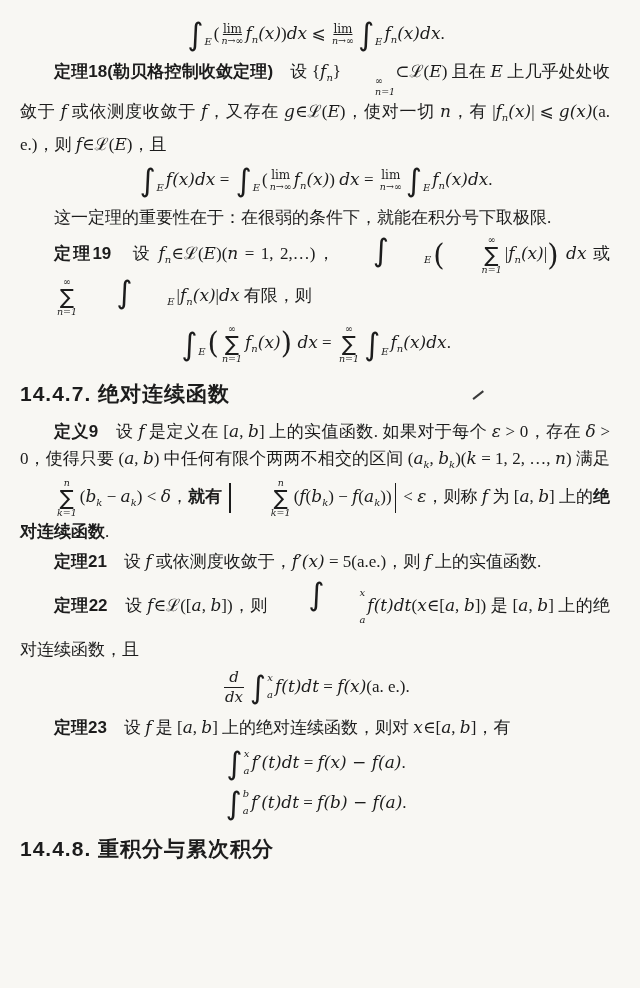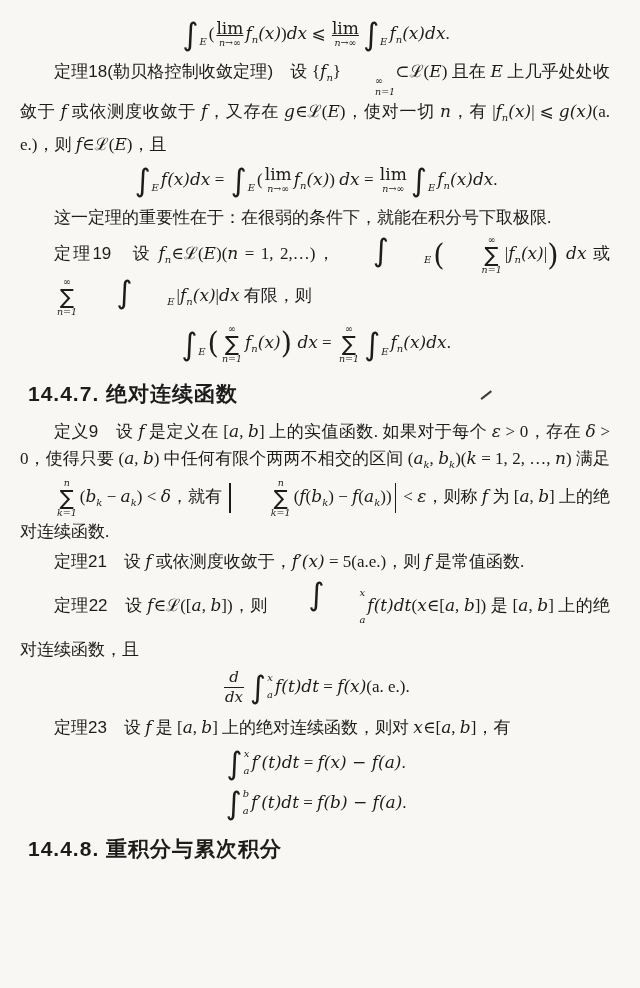--- a/index.html
+++ b/index.html
@@ -12,43 +12,43 @@
   }
   .para{font-size:17px;line-height:27px;margin:0 0 3px 0;text-align:justify;}
   .indent{text-indent:2em;}
   .display{
     text-align:center;font-size:17px;margin:6px 0 8px 0;
     font-family:"DejaVu Serif",serif;
   }
   .heading{
     font-family:"Liberation Sans","DejaVu Sans",sans-serif;
     font-weight:700;font-size:21px;letter-spacing:1px;
-    margin:16px 0 10px 8px;position:relative;
+    margin:16px 0 10px 0;position:relative;
   }
   
   .mr{font-family:"Liberation Serif","DejaVu Serif",serif;}
   .mi{font-family:"DejaVu Serif",serif;font-style:italic;}
-  .mb{font-family:"Liberation Sans","DejaVu Sans",sans-serif;font-weight:400;}
+  .mb{font-family:"Liberation Sans","DejaVu Sans",sans-serif;font-weight:700;}
   .msub{font-size:10px;vertical-align:-4px;font-style:italic;font-family:"DejaVu Serif",serif;}
   .mss{display:inline-flex;flex-direction:column;align-items:flex-start;vertical-align:-7px;
        font-size:9.5px;line-height:1.15;font-style:italic;font-family:"DejaVu Serif",serif;}
   .mint{display:inline-flex;align-items:stretch;vertical-align:middle;margin:0 2px;}
   .intglyph{font-size:31px;line-height:32px;font-family:"DejaVu Sans",sans-serif;}
   .intlims{display:inline-flex;flex-direction:column;justify-content:space-between;
            font-size:10px;font-style:italic;font-family:"DejaVu Serif",serif;
            padding:1px 0 3px 1px;}
   .intlims .top{min-height:11px;}
   .msum{display:inline-flex;flex-direction:column;align-items:center;vertical-align:middle;
         line-height:1.05;margin:0 3px;font-family:"DejaVu Sans",sans-serif;}
   .sumtop{font-size:9.5px;font-style:italic;font-family:"DejaVu Serif",serif;}
   .sumg{font-size:21px;line-height:20px;}
   .sumbot{font-size:9.5px;font-style:italic;font-family:"DejaVu Serif",serif;}
   .mlim{display:inline-flex;flex-direction:column;align-items:center;vertical-align:middle;
         line-height:1;margin:0 2px;font-family:"DejaVu Serif",serif;}
-  .limmain{font-size:17px;}
+  .limmain{font-size:12px;}
   .limmain.ul{text-decoration:underline;}
   .limbot{font-size:9.5px;font-style:italic;margin-top:1px;}
   .mfrac{display:inline-flex;flex-direction:column;align-items:center;vertical-align:middle;
          margin:0 4px;font-family:"DejaVu Serif",serif;font-style:italic;line-height:1.15;font-size:15px;}
   .fnum{border-bottom:1.5px solid #1c1c1c;padding:0 5px 1px 5px;}
   .fden{padding-top:1px;}
   .mbigp{font-size:29px;line-height:1;vertical-align:middle;font-family:"DejaVu Serif",serif;}
   .mbar{display:inline-block;width:1.5px;height:30px;background:#1c1c1c;vertical-align:middle;margin:0 3px;}
   .scanmark{position:absolute;left:452px;top:14px;width:13px;height:1px;
             border-top:2px solid #3a3a3a;transform:rotate(-38deg);}
@@ -165,21 +165,21 @@
         <span class="sumtop">n</span>
         <span class="sumg">∑</span>
         <span class="sumbot">k=1</span>
       </span><span class="mr">(</span><span class="mi">b</span><span class="msub">k</span><span class="mr"> − </span><span class="mi">a</span><span class="msub">k</span><span class="mr">) &lt; </span><span class="mi">δ</span><span class="mr">，</span><span class="mb">就有</span><span class="mr"> </span><span class="mbar"></span><span class="msum">
         <span class="sumtop">n</span>
         <span class="sumg">∑</span>
         <span class="sumbot">k=1</span>
       </span><span class="mr">(</span><span class="mi">f</span><span class="mr">(</span><span class="mi">b</span><span class="msub">k</span><span class="mr">) − </span><span class="mi">f</span><span class="mr">(</span><span class="mi">a</span><span class="msub">k</span><span class="mr">))</span><span class="mbar"></span><span class="mr"> &lt; </span><span class="mi">ε</span><span class="mr">，则称 </span><span class="mi">f</span><span class="mr"> 为 [</span><span class="mi">a</span><span class="mr">, </span><span class="mi">b</span><span class="mr">] 上的</span><span class="mb">绝对连续函数</span><span class="mr">.</span></p>
 
 
-  <p class="para indent"><span class="mb">定理21</span><span class="mr">　设 </span><span class="mi">f</span><span class="mr"> 或依测度收敛于，</span><span class="mi">f′(x)</span><span class="mr"> = 5(a.e.)，则 </span><span class="mi">f</span><span class="mr"> 是常值函数.</span></p>
+  <p class="para indent"><span class="mb">定理21</span><span class="mr">　设 </span><span class="mi">f</span><span class="mr"> 或依测度收敛于，</span><span class="mi">f′(x)</span><span class="mr"> = 5(a.e.)，则 </span><span class="mi">f</span><span class="mr"> 上的实值函数.</span></p>
 
   <p class="para indent"><span class="mb">定理22</span><span class="mr">　设 </span><span class="mi">f</span><span class="mr">∈ℒ([</span><span class="mi">a</span><span class="mr">, </span><span class="mi">b</span><span class="mr">])，则 </span><span class="mint">
         <span class="intglyph">∫</span>
         <span class="intlims">
           <span class="top">x</span>
           <span class="bot">a</span>
         </span>
       </span><span class="mi">f(t)dt</span><span class="mr">(</span><span class="mi">x</span><span class="mr">∈[</span><span class="mi">a</span><span class="mr">, </span><span class="mi">b</span><span class="mr">]) 是 [</span><span class="mi">a</span><span class="mr">, </span><span class="mi">b</span><span class="mr">] 上的绝对连续函数，且</span></p>
 
   <div class="display"><span class="mfrac">

